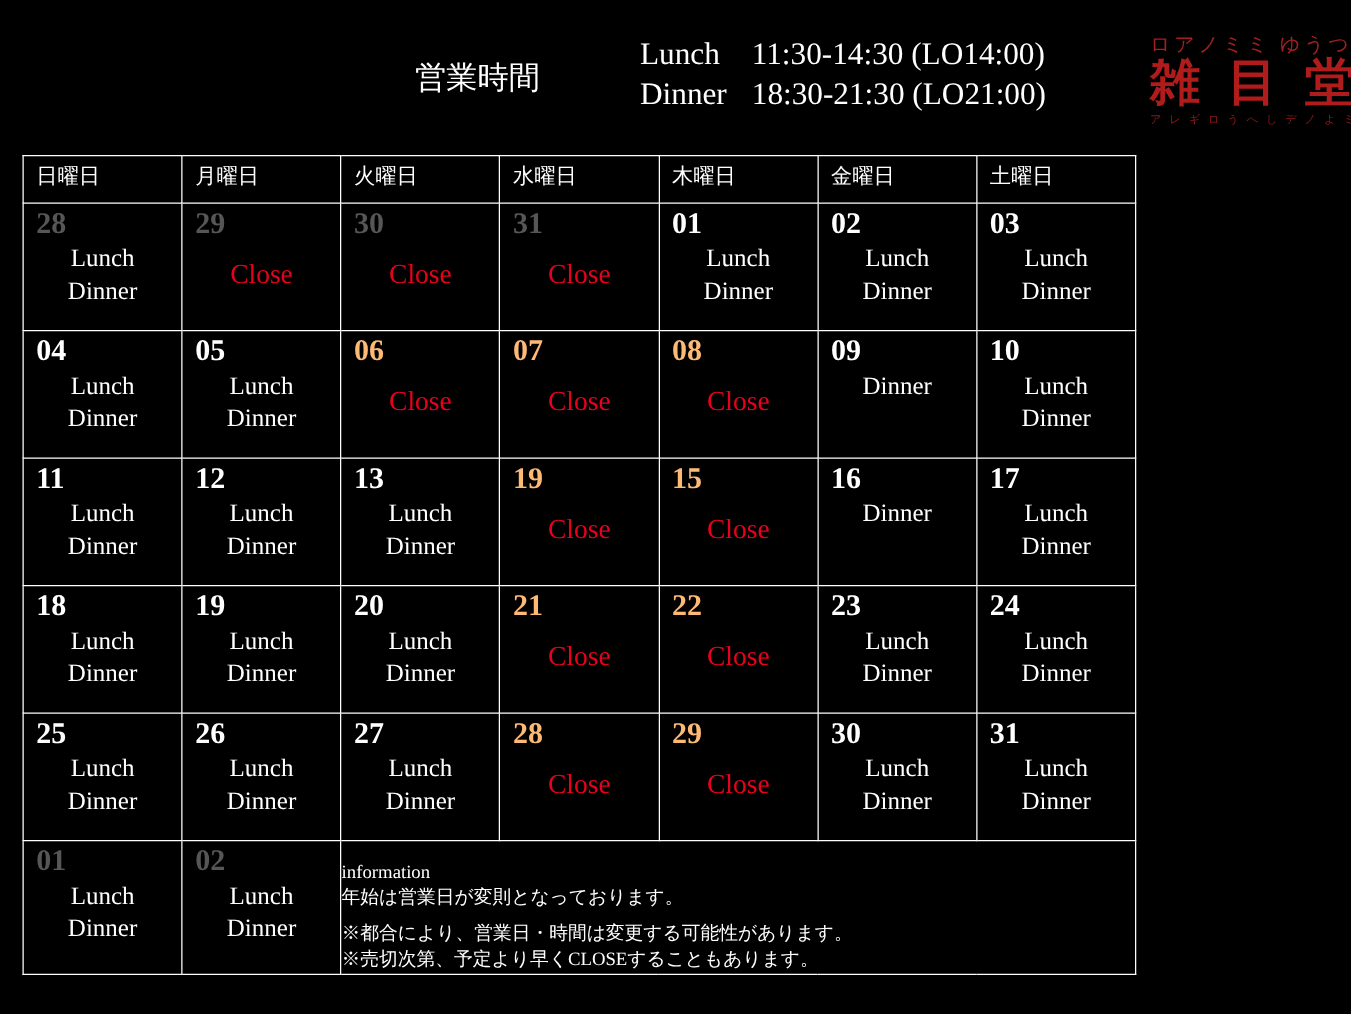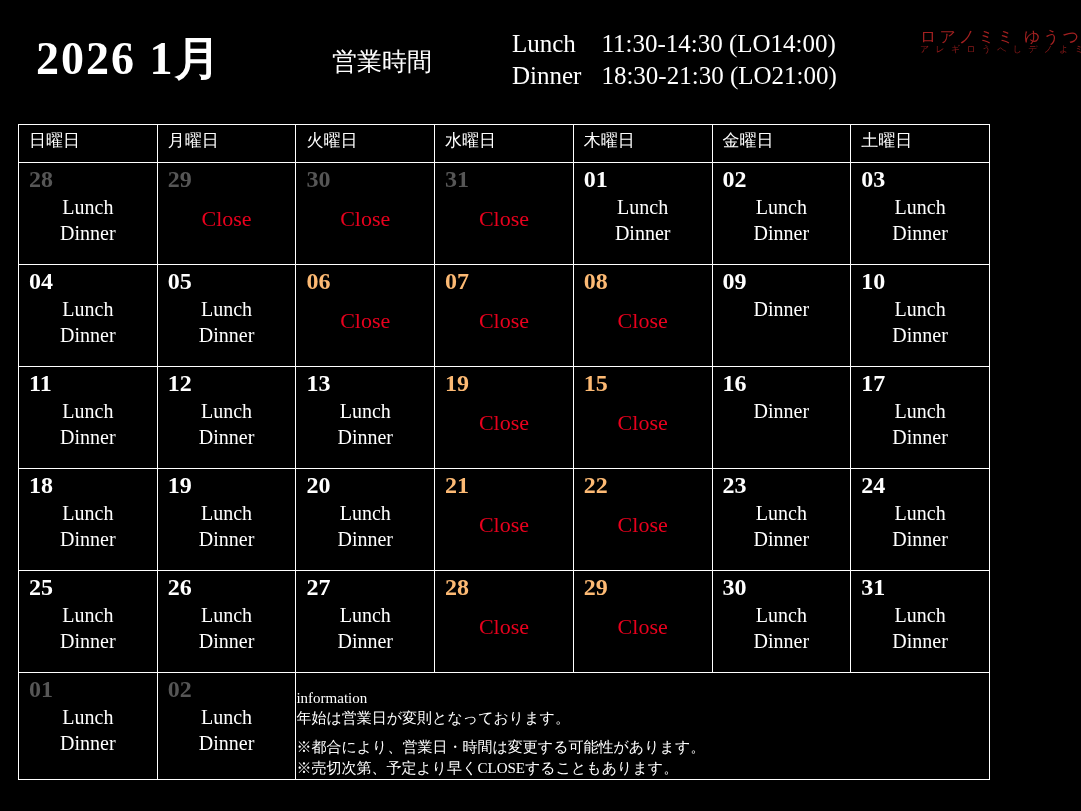--- a/index.html
+++ b/index.html
@@ -94,21 +94,21 @@
     letter-spacing: 2px;
     line-height: 12px;
     white-space: nowrap;
   }
 
   
   .cal {
     position: absolute;
     left: 18px;
     top: 124px;
-    width: 972px;
+    width: 891px;
     border-collapse: collapse;
     table-layout: fixed;
   }
   .cal th, .cal td {
     border: 1px solid #ffffff;
     vertical-align: top;
     padding: 0;
   }
   .cal th {
     height: 33px;
@@ -167,36 +167,36 @@
     white-space: nowrap;
   }
   .info-gap { height: 8px; }
 </style>
 </head>
 <body>
 
 <div class="page">
 
   <div class="header">
-    <div class="title">2026 1月</div>
     <div class="hours-label">営業時間</div>
     <table class="hours-table">
       <tbody>
           <tr>
         <td class="hl">Lunch</td>
         <td>11:30-14:30 (LO14:00)</td>
       </tr>
       <tr>
         <td class="hl">Dinner</td>
         <td>18:30-21:30 (LO21:00)</td>
       </tr>
     </tbody>
       </table>
     <div class="logo">
       <div class="logo-top">ロアノミミ ゆうつも</div>
+      <div class="logo-main">雑 目 堂</div>
       <div class="logo-bottom">ア レ ギ ロ う へ し デ ノ よ ミ</div>
     </div>
   </div>
 
   <table class="cal">
     <thead>
       <tr id="weekday-row">
           <th>日曜日</th>
           <th>月曜日</th>
           <th>火曜日</th>

